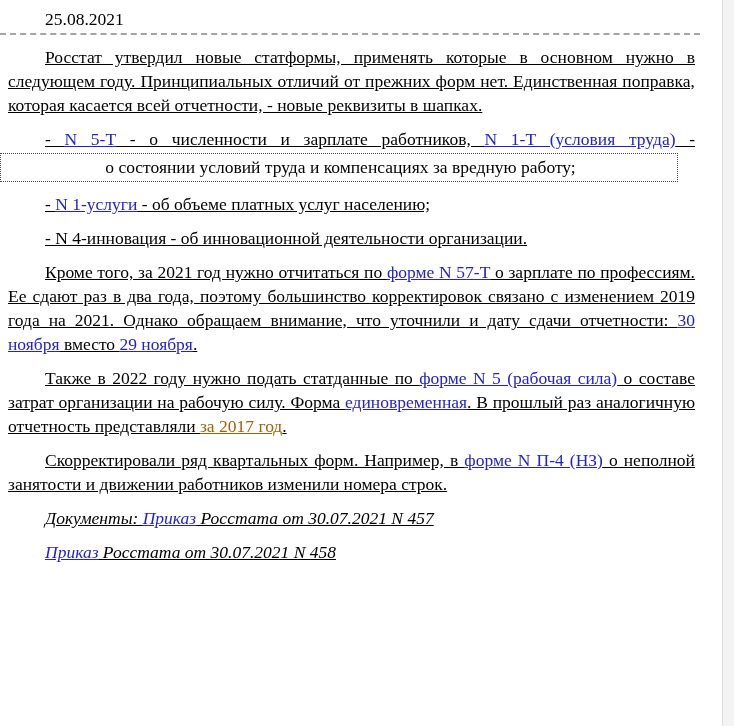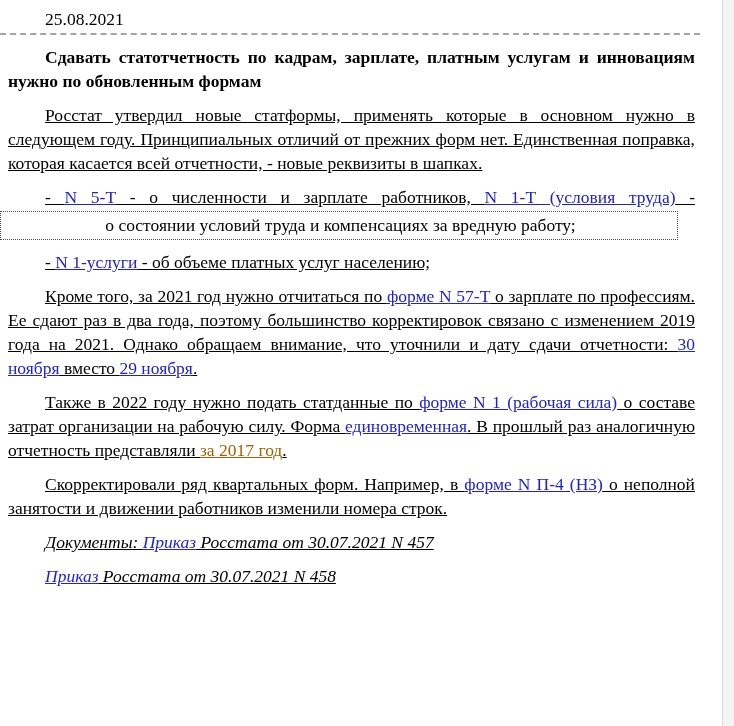--- a/index.html
+++ b/index.html
@@ -46,35 +46,35 @@
 </head>
 <body>
 
 <div class="window">
   <div class="content">
 
     <div class="date">25.08.2021</div>
 
     <div class="dashed-line"></div>
 
-    <div class="heading">Сдавать статотчетность по кадрам, зарплате, платным услугам и инновациям нужно по обновленным формам</div>
 
     <div class="para"><span>Росстат утвердил новые статформы, применять которые в основном нужно в следующем году. Принципиальных отличий от прежних форм нет. Единственная поправка, которая касается всей отчетности, - новые реквизиты в шапках.</span></div>
 
 
     <div class="para first-line-of-split"><span>- </span><a class="link">N 5-Т</a><span> - о численности и зарплате работников, </span><a class="link">N 1-Т (условия труда)</a><span> -</span></div>
 
     <div class="boxed-fragment"><span>о состоянии условий труда и компенсациях за вредную работу;</span></div>
 
     <div class="para"><span>- </span><a class="link">N 1-услуги</a><span> - об объеме платных услуг населению;</span></div>
 
+    <div class="para"><span>- N 4-инновация - об инновационной деятельности организации.</span></div>
 
     <div class="para"><span>Кроме того, за 2021 год нужно отчитаться по </span><a class="link">форме N 57-Т</a><span> о зарплате по профессиям. Ее сдают раз в два года, поэтому большинство корректировок связано с изменением 2019 года на 2021. Однако обращаем внимание, что уточнили и дату сдачи отчетности: </span><a class="link">30 ноября</a><span> вместо </span><a class="link">29 ноября</a><span>.</span></div>
 
-    <div class="para"><span>Также в 2022 году нужно подать статданные по </span><a class="link">форме N 1 (рабочая сила)</a><span> о составе затрат организации на рабочую силу. Форма </span><a class="link">единовременная</a><span>. В прошлый раз аналогичную отчетность представляли </span><a class="visited-link">за 2017 год</a><span>.</span></div>
+    <div class="para"><span>Также в 2022 году нужно подать статданные по </span><a class="link">форме N 5 (рабочая сила)</a><span> о составе затрат организации на рабочую силу. Форма </span><a class="link">единовременная</a><span>. В прошлый раз аналогичную отчетность представляли </span><a class="visited-link">за 2017 год</a><span>.</span></div>
 
     <div class="para"><span>Скорректировали ряд квартальных форм. Например, в </span><a class="link">форме N П-4 (НЗ)</a><span> о неполной занятости и движении работников изменили номера строк.</span></div>
 
     <div class="para italic"><span>Документы: </span><a class="link">Приказ</a><span> Росстата от 30.07.2021 N 457</span></div>
 
     <div class="para italic"><a class="link">Приказ</a><span> Росстата от 30.07.2021 N 458</span></div>
 
   </div>
   <div class="scrollbar"></div>
 </div>

